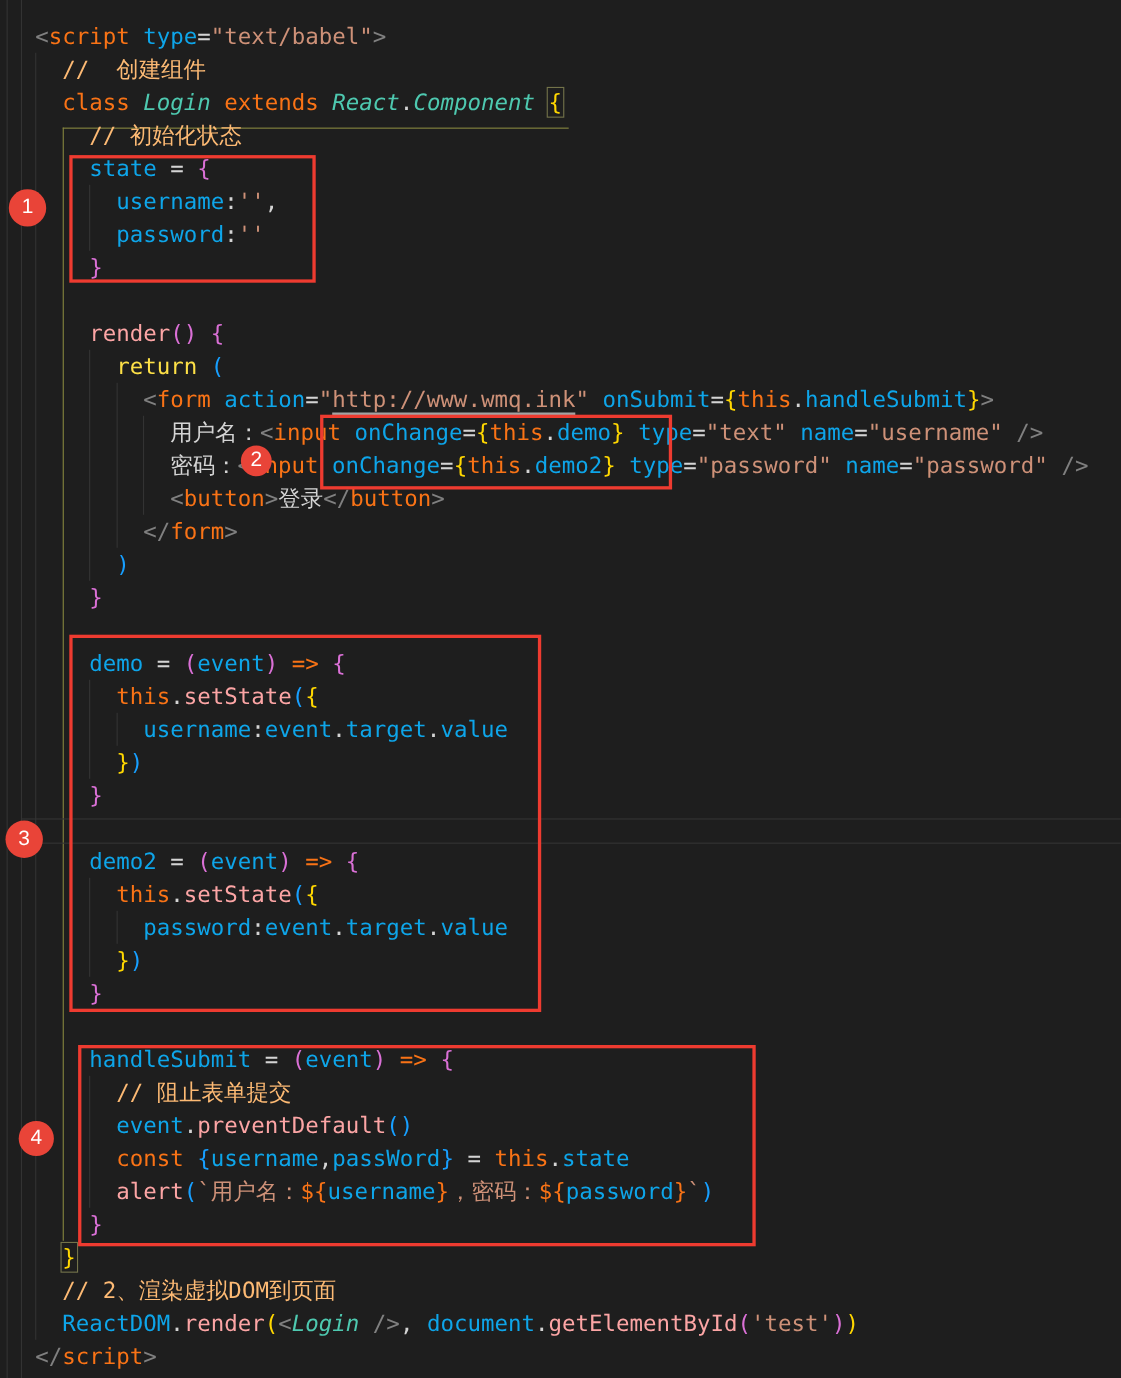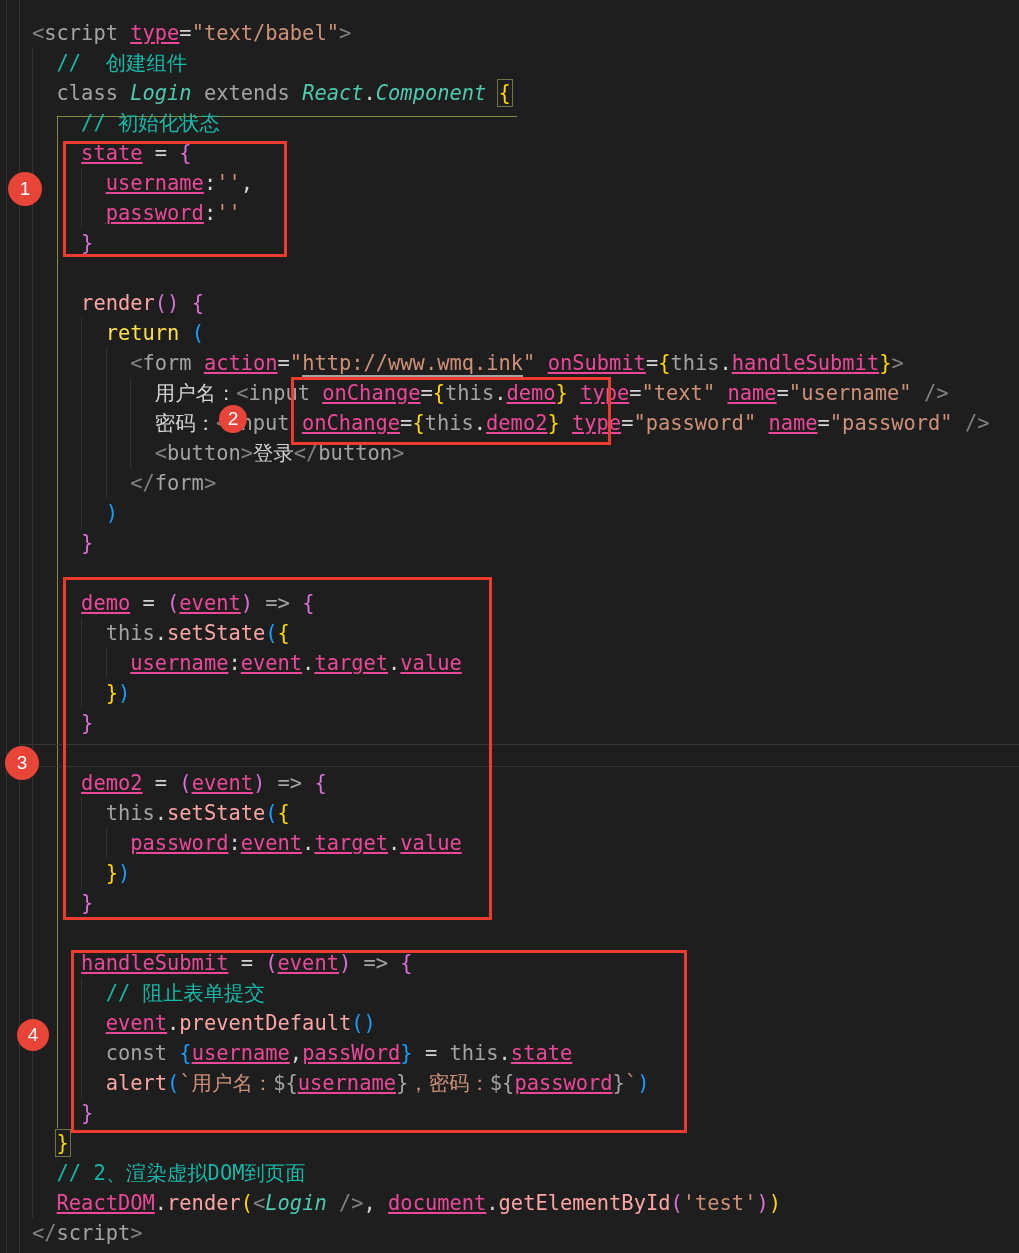--- a/index.html
+++ b/index.html
@@ -8,28 +8,28 @@
     overflow:hidden;font-family:"DejaVu Sans Mono", monospace;
   }
   
   #code{
     position:absolute;left:0;top:18px;width:1019px;
     font-size:20.4px;color:#d4d4d4;
   }
   .line{height:30px;line-height:30px;white-space:pre;padding-left:32px;overflow:visible;}
   
   .t-w {color:#d4d4d4;}
-  .t-k {color:#a3a3a3;}
+  .t-k {color:#f97316;}
   .t-kc{color:#fde047;}
   .t-ty{color:#4ec9b0;font-style:italic;}
   .t-fn{color:#fca5a5;}
-  .t-v {color:#ec4899;text-decoration:underline;}
+  .t-v {color:#0ea5e9;}
   .t-s {color:#ce9178;}
   .t-su{color:#ce9178;border-bottom:5px solid #a3a3a3;}
-  .t-c {color:#14b8a6;}
+  .t-c {color:#fdba74;}
   .t-ab{color:#808080;}
   .t-b1{color:#ffd700;}
   .t-b2{color:#da70d6;}
   .t-b3{color:#179fff;}
   .t-m {outline:1px solid #73734a;outline-offset:1px;}
   
   .vg{position:absolute;width:1px;background:#333333;}
   .vg.yellow{background:#87873f;}
   .hg{position:absolute;height:1px;background:#87873f;}
   

